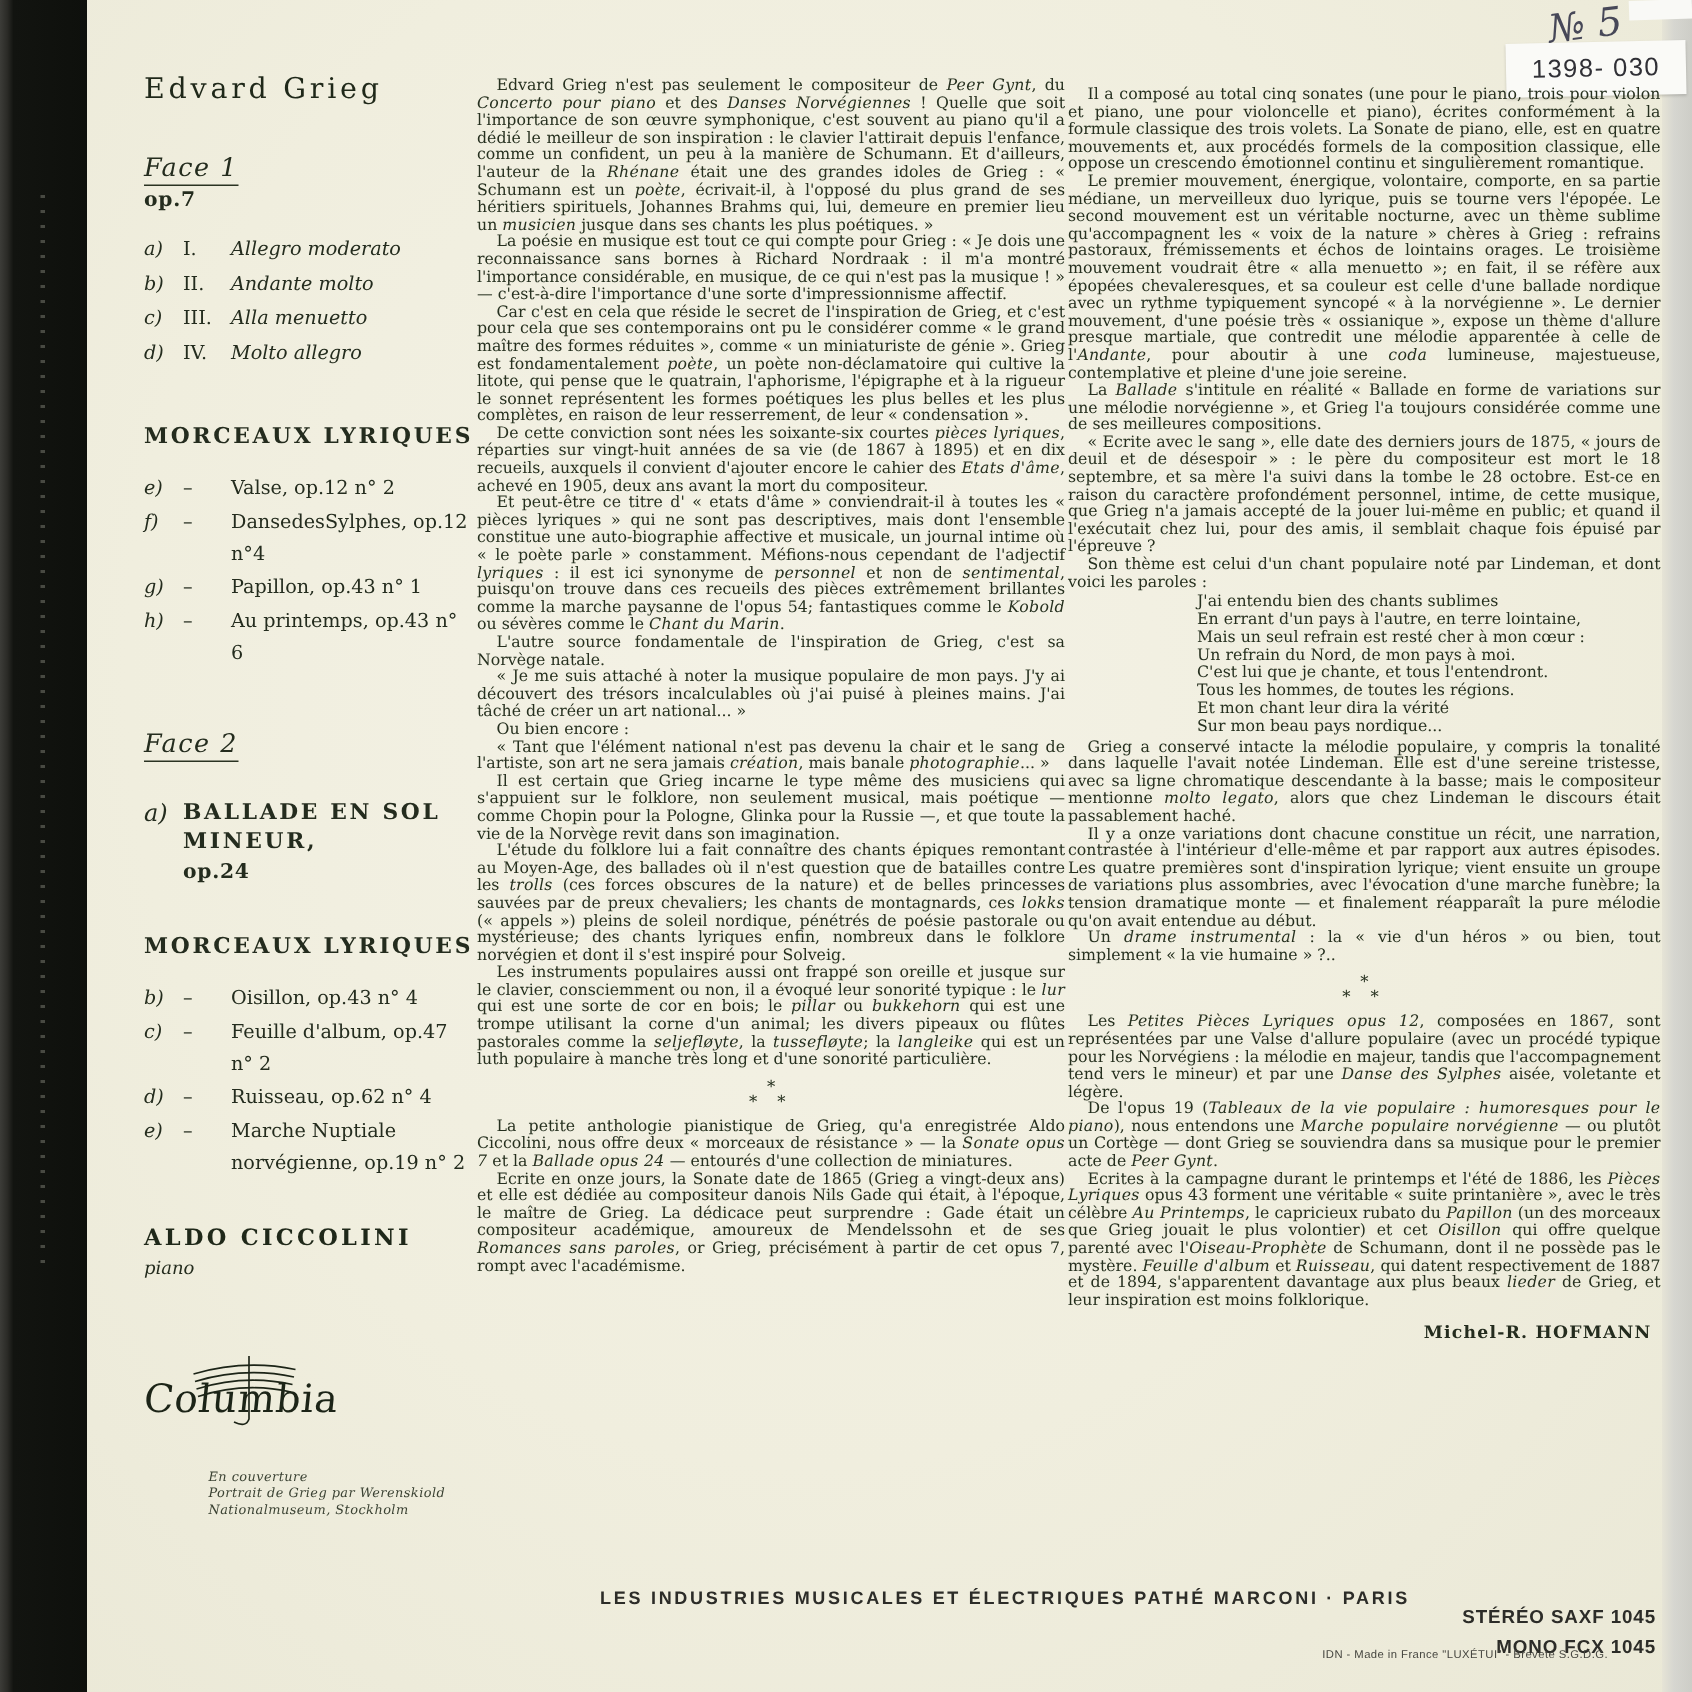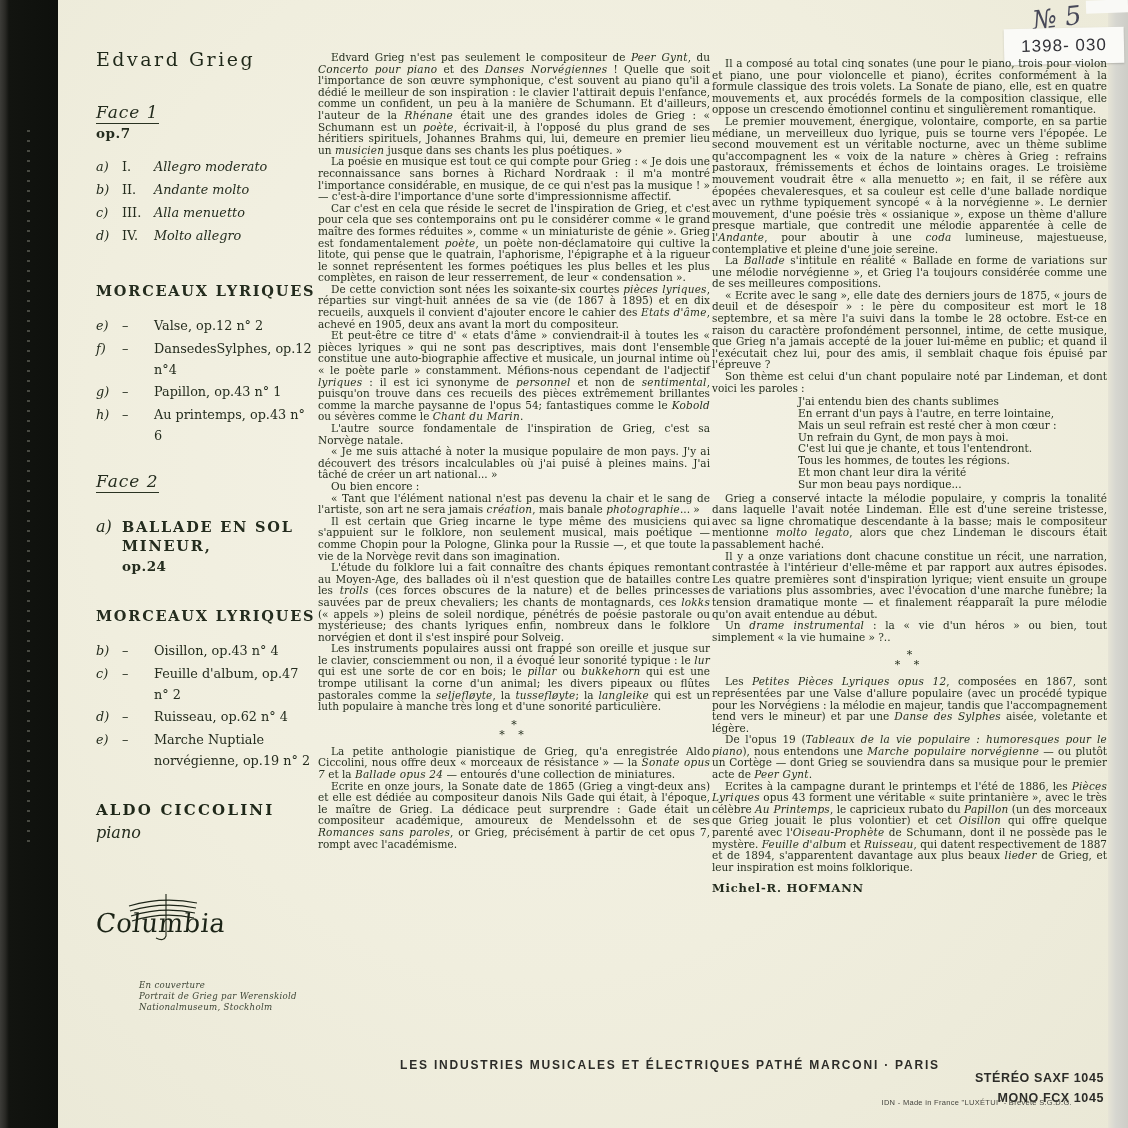--- a/index.html
+++ b/index.html
@@ -33,36 +33,36 @@
   .work-op{font-size:13.5px;font-weight:bold;letter-spacing:.5px;margin-top:3px;}
   .trk-group{margin-top:14px;}
   .trk{display:flex;font-size:12.8px;line-height:23px;}
   .trk-letter{width:26px;font-style:italic;flex:0 0 auto;}
   .trk-num{width:32px;flex:0 0 auto;}
   .trk-title{flex:1 1 auto;line-height:21px;padding-top:1px;}
   .trk-title.it{font-style:italic;}
   .ballade-row{display:flex;margin-top:26px;}
   .ballade-row .trk-letter{width:26px;}
   .performer{margin-top:30px;font-size:15px;font-weight:bold;letter-spacing:2.2px;color:#1f2819;}
-  .instrument{font-style:italic;font-size:16px;margin-top:4px;}
+  .instrument{font-style:italic;font-size:12px;margin-top:4px;}
   .columbia{position:relative;margin-top:66px;width:160px;height:60px;}
   .columbia .word{font-size:26px;letter-spacing:.5px;transform:skewX(-6deg);display:inline-block;color:#1c2417;}
   .columbia svg{position:absolute;left:30px;top:-16px;}
   .cover-credit{position:absolute;left:96px;top:980px;font-style:italic;font-size:8.6px;line-height:11px;color:#3b4233;letter-spacing:.3px;margin-left:43px;}
   
   .col-mid{position:absolute;left:318px;top:52px;width:392px;}
   .col-right{position:absolute;left:712px;top:58px;width:395px;}
   .body-text p{margin:0;text-align:justify;text-indent:13px;
     font-size:10.5px;line-height:11.6px;letter-spacing:0;color:#26301f;}
   .body-text i{letter-spacing:.2px;}
   .sep{ text-align:center;font-size:11px;line-height:10px;margin:7px 0 6px 0;color:#26301f;}
   .sep .s2{letter-spacing:5px;}
   .poem{margin:2px 0 2px 86px;}
   .poem div{font-size:10.5px;line-height:11.8px;color:#26301f;}
-  .signature{margin-top:8px;padding-right:6px;
+  .signature{text-align:right;margin-top:8px;padding-right:6px;
     font-size:11.5px;font-weight:bold;letter-spacing:.8px;color:#242c1e;}
   
   .publisher{position:absolute;left:304px;top:1058px;width:732px;text-align:center;
     font-family:"Liberation Sans",sans-serif;font-size:12px;font-weight:600;letter-spacing:1.8px;color:#2c2c28;}
   .catalog{position:absolute;right:24px;top:1040px;text-align:right;
     font-family:"Liberation Sans",sans-serif;font-size:12.5px;font-weight:bold;line-height:20px;letter-spacing:.6px;color:#2c2c28;margin-top:28px;}
   .fine-print{position:absolute;right:56px;top:1098px;
     font-family:"Liberation Sans",sans-serif;font-size:7.5px;letter-spacing:.3px;color:#45453f;padding-left:40px;}
 </style>
 </head>
@@ -127,21 +127,21 @@
           <span class="trk-num">–</span>
           <span class="trk-title">Papillon, op.43 n° 1</span>
       </div>
       <div class="trk">
         <span class="trk-letter">h)</span>
           <span class="trk-num">–</span>
           <span class="trk-title">Au printemps, op.43 n° 6</span>
       </div>
     </div>
 
-    <div class="face-label" style="margin-top:25px;"><span>Face 2</span></div>
+    <div class="face-label" style="margin-top:40px;"><span>Face 2</span></div>
 
     <div class="ballade-row">
       <span class="trk-letter">a)</span>
       <div>
         <div class="work-title" style="margin-top:0;">BALLADE EN SOL MINEUR,</div>
         <div class="work-op">op.24</div>
       </div>
     </div>
 
     <div class="work-title" style="margin-top:32px;">MORCEAUX LYRIQUES</div>
@@ -215,21 +215,21 @@
   <div class="col-right body-text">
     <p>Il a composé au total cinq sonates (une pour le piano, trois pour violon et piano, une pour violoncelle et piano), écrites conformément à la formule classique des trois volets. La Sonate de piano, elle, est en quatre mouvements et, aux procédés formels de la composition classique, elle oppose un crescendo émotionnel continu et singulièrement romantique.</p>
     <p>Le premier mouvement, énergique, volontaire, comporte, en sa partie médiane, un merveilleux duo lyrique, puis se tourne vers l'épopée. Le second mouvement est un véritable nocturne, avec un thème sublime qu'accompagnent les « voix de la nature » chères à Grieg : refrains pastoraux, frémissements et échos de lointains orages. Le troisième mouvement voudrait être « alla menuetto »; en fait, il se réfère aux épopées chevaleresques, et sa couleur est celle d'une ballade nordique avec un rythme typiquement syncopé « à la norvégienne ». Le dernier mouvement, d'une poésie très « ossianique », expose un thème d'allure presque martiale, que contredit une mélodie apparentée à celle de l'<i>Andante</i>, pour aboutir à une <i>coda</i> lumineuse, majestueuse, contemplative et pleine d'une joie sereine.</p>
     <p>La <i>Ballade</i> s'intitule en réalité « Ballade en forme de variations sur une mélodie norvégienne », et Grieg l'a toujours considérée comme une de ses meilleures compositions.</p>
     <p>« Ecrite avec le sang », elle date des derniers jours de 1875, « jours de deuil et de désespoir » : le père du compositeur est mort le 18 septembre, et sa mère l'a suivi dans la tombe le 28 octobre. Est-ce en raison du caractère profondément personnel, intime, de cette musique, que Grieg n'a jamais accepté de la jouer lui-même en public; et quand il l'exécutait chez lui, pour des amis, il semblait chaque fois épuisé par l'épreuve ?</p>
     <p>Son thème est celui d'un chant populaire noté par Lindeman, et dont voici les paroles :</p>
     <div class="poem">
       <div>J'ai entendu bien des chants sublimes</div>
       <div>En errant d'un pays à l'autre, en terre lointaine,</div>
       <div>Mais un seul refrain est resté cher à mon cœur :</div>
-      <div>Un refrain du Gynt, de mon pays à moi.</div>
+      <div>Un refrain du Nord, de mon pays à moi.</div>
       <div>C'est lui que je chante, et tous l'entendront.</div>
       <div>Tous les hommes, de toutes les régions.</div>
       <div>Et mon chant leur dira la vérité</div>
       <div>Sur mon beau pays nordique...</div>
     </div>
     <p>Grieg a conservé intacte la mélodie populaire, y compris la tonalité dans laquelle l'avait notée Lindeman. Elle est d'une sereine tristesse, avec sa ligne chromatique descendante à la basse; mais le compositeur mentionne <i>molto legato</i>, alors que chez Lindeman le discours était passablement haché.</p>
     <p>Il y a onze variations dont chacune constitue un récit, une narration, contrastée à l'intérieur d'elle-même et par rapport aux autres épisodes. Les quatre premières sont d'inspiration lyrique; vient ensuite un groupe de variations plus assombries, avec l'évocation d'une marche funèbre; la tension dramatique monte — et finalement réapparaît la pure mélodie qu'on avait entendue au début.</p>
     <p>Un <i>drame instrumental</i> : la « vie d'un héros » ou bien, tout simplement « la vie humaine » ?..</p>
     <div class="sep">
       <div>*</div>

